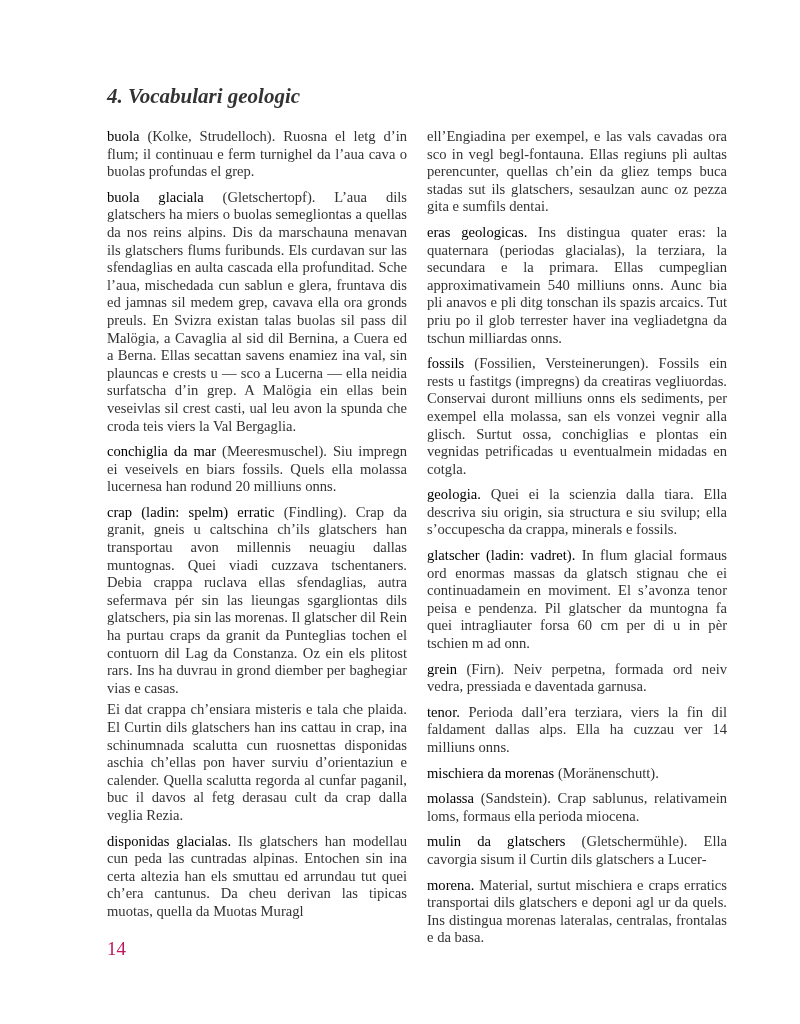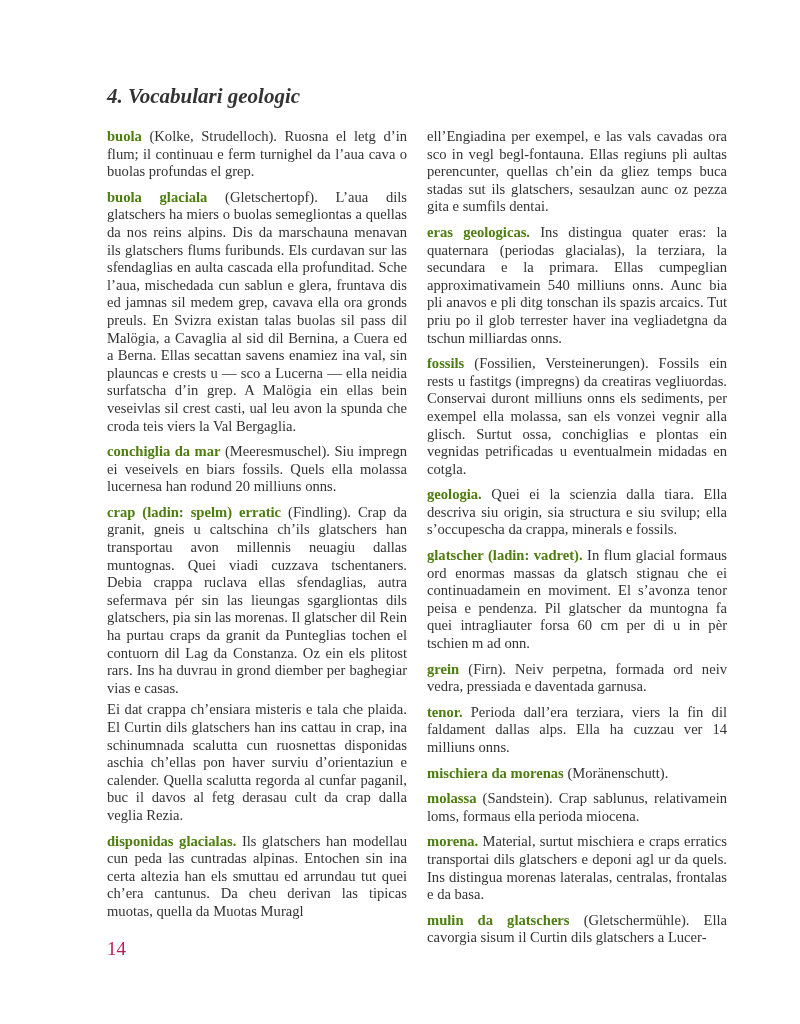--- a/index.html
+++ b/index.html
@@ -11,21 +11,21 @@
     position: absolute; left: 107px; top: 84px; margin: 0;
     font-style: italic; font-weight: bold; font-size: 21px; color: #333;
   }
   .col { position: absolute; top: 128px; width: 300px; }
   .col-left { left: 107px; }
   .col-right { left: 427px; }
   .entry {
     margin: 0 0 8px 0; font-size: 14.6px; line-height: 17.6px;
     text-align: justify; hyphens: manual; color: #333;
   }
-  .term { font-weight: bold; color: #4d7c0f; }
+  .term { font-weight: normal; color: #000000; }
   .page-number {
     position: absolute; left: 107px; top: 938px; font-size: 19px; color: #be185d;
   }
 </style>
 </head>
 <body>
 
 <h1 class="heading">4. Vocabulari geologic</h1>
 
 <div class="col col-left">
@@ -67,20 +67,20 @@
   <p class="entry">
     <span class="term">tenor.</span><span> Perioda dall’era terziara, viers la fin dil faldament dallas alps. Ella ha cuzzau ver 14 milliuns onns.</span>
   </p>
   <p class="entry">
     <span class="term">mischiera da morenas</span><span> (Moränenschutt).</span>
   </p>
   <p class="entry">
     <span class="term">molassa</span><span> (Sandstein). Crap sablunus, relativamein loms, formaus ella perioda miocena.</span>
   </p>
   <p class="entry">
-    <span class="term">morena.</span><span> Material, surtut mischiera e craps erratics transportai dils glatschers e deponi agl ur da quels. Ins distingua morenas lateralas, centralas, frontalas e da basa.</span>
+    <span class="term">mulin da glatschers</span><span> (Gletschermühle). Ella cavorgia sisum il Curtin dils glatschers a Lucer-</span>
   </p>
   <p class="entry">
-    <span class="term">mulin da glatschers</span><span> (Gletschermühle). Ella cavorgia sisum il Curtin dils glatschers a Lucer-</span>
+    <span class="term">morena.</span><span> Material, surtut mischiera e craps erratics transportai dils glatschers e deponi agl ur da quels. Ins distingua morenas lateralas, centralas, frontalas e da basa.</span>
   </p>
 </div>
 
 <div class="page-number">14</div>
 
 </body></html>

